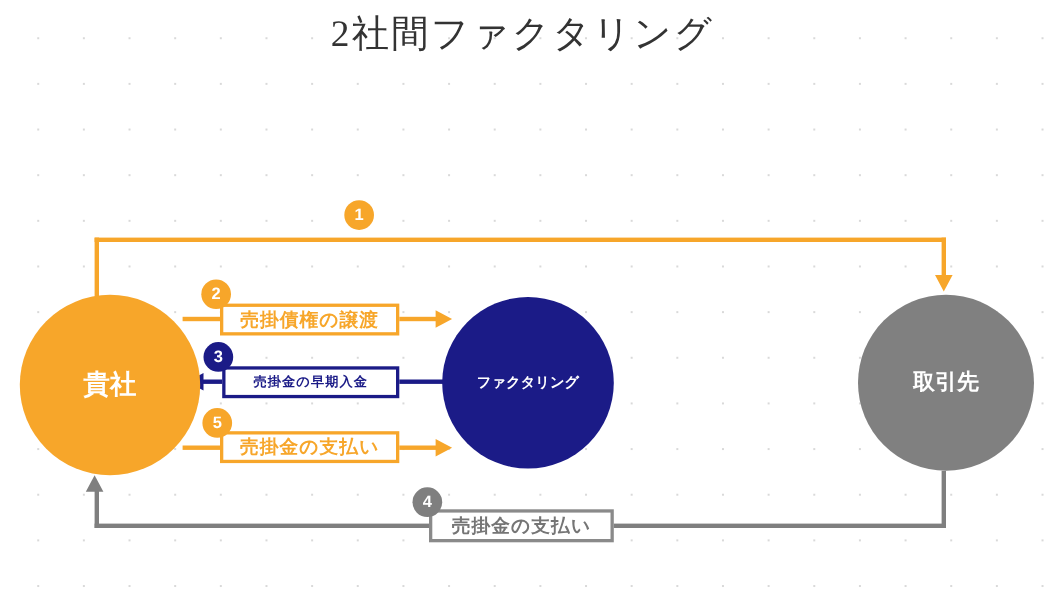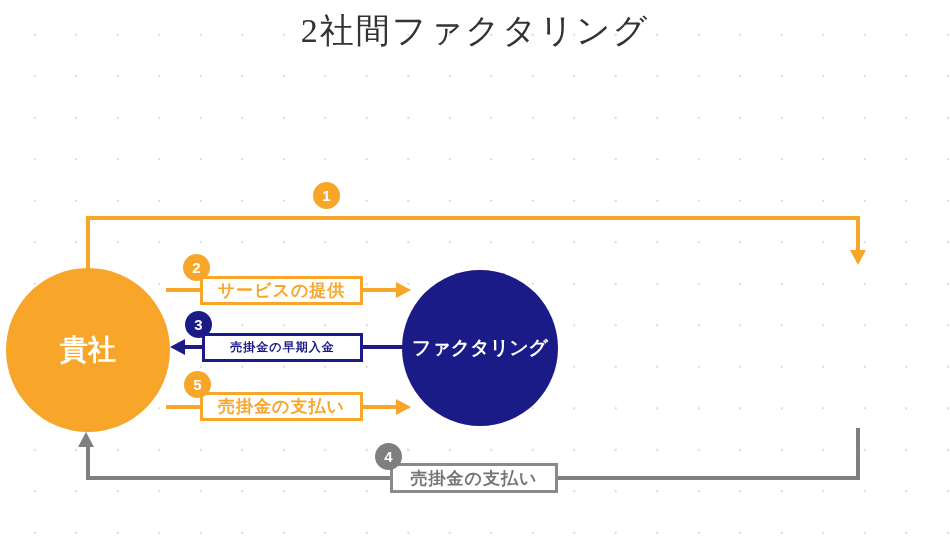--- a/index.html
+++ b/index.html
@@ -31,22 +31,22 @@
   .arrowhead { position:absolute; width:0; height:0; z-index:2; }
   .ah-down-orange  { border-left:8px solid transparent; border-right:8px solid transparent; border-top:15px solid #F7A62A; }
   .ah-right-orange { border-top:8px solid transparent; border-bottom:8px solid transparent; border-left:15px solid #F7A62A; }
   .ah-left-navy    { border-top:8px solid transparent; border-bottom:8px solid transparent; border-right:15px solid #1B1B87; }
   .ah-up-gray      { border-left:8px solid transparent; border-right:8px solid transparent; border-bottom:15px solid #7F7F7F; }
   .node {
     position:absolute; border-radius:50%; z-index:3;
     display:flex; align-items:center; justify-content:center;
     text-align:center; color:#ffffff; font-weight:bold; line-height:1.35;
   }
-  .node.company   { left:6px;   top:268px; width:164px; height:164px; background:#F7A62A; font-size:28px; }
-  .node.factoring { left:402px; top:270px; width:156px; height:156px; background:#1B1B87; font-size:19px;align-items:center; }
+  .node.company   { left:18px;   top:268px; width:164px; height:164px; background:#F7A62A; font-size:24px; }
+  .node.factoring { left:402px; top:270px; width:156px; height:156px; background:#1B1B87; font-size:13px;align-items:center; }
   .node.client    { left:780px; top:268px; width:160px; height:160px; background:#808080; font-size:20px; }
   .flow-label {
     position:absolute; background:#ffffff; z-index:4; box-sizing:border-box;
     display:flex; align-items:center; justify-content:center;
     font-weight:bold; letter-spacing:1px;
   }
   .flow-label.orange { border:3px solid #F7A62A; color:#F7A62A; }
   .flow-label.navy   { border:3px solid #1B1B87; color:#1B1B87; }
   .flow-label.gray   { border:3px solid #8A8A8A; color:#757575; }
   .badge {
@@ -70,21 +70,21 @@
   <div class="seg orange" style="left:86px; top:216px; width:4px; height:56px;"></div>
   <div class="seg orange" style="left:856px; top:216px; width:4px; height:36px;"></div>
   <div class="arrowhead ah-down-orange" style="left:850px; top:250px;"></div>
   <div class="badge orange" style="left:313px; top:182px;">
     <span>1</span>
   </div>
 
   <div class="seg orange" style="left:166px; top:288px; width:232px; height:4px;"></div>
   <div class="arrowhead ah-right-orange" style="left:396px; top:282px;"></div>
   <div class="flow-label orange" style="left:200px; top:276px; width:163px; height:29px; font-size:17px;">
-    <span>サービスの提供</span>
+    <span>売掛債権の譲渡</span>
   </div>
   <div class="badge orange" style="left:183px; top:254px;">
     <span>2</span>
   </div>
 
   <div class="seg navy" style="left:184px; top:345px; width:220px; height:4px;"></div>
   <div class="arrowhead ah-left-navy" style="left:170px; top:339px;"></div>
   <div class="flow-label navy" style="left:202px; top:333px; width:161px; height:29px; font-size:12px;">
     <span>売掛金の早期入金</span>
   </div>
@@ -113,14 +113,17 @@
   </div>
 
   <div class="node company">
     <span>貴社</span>
   </div>
   <div class="node factoring">
     <span>
       <span style="display:block;">ファクタリング</span>
     </span>
   </div>
+  <div class="node client">
+    <span>取引先</span>
+  </div>
 
 </div>
 
 </body></html>

